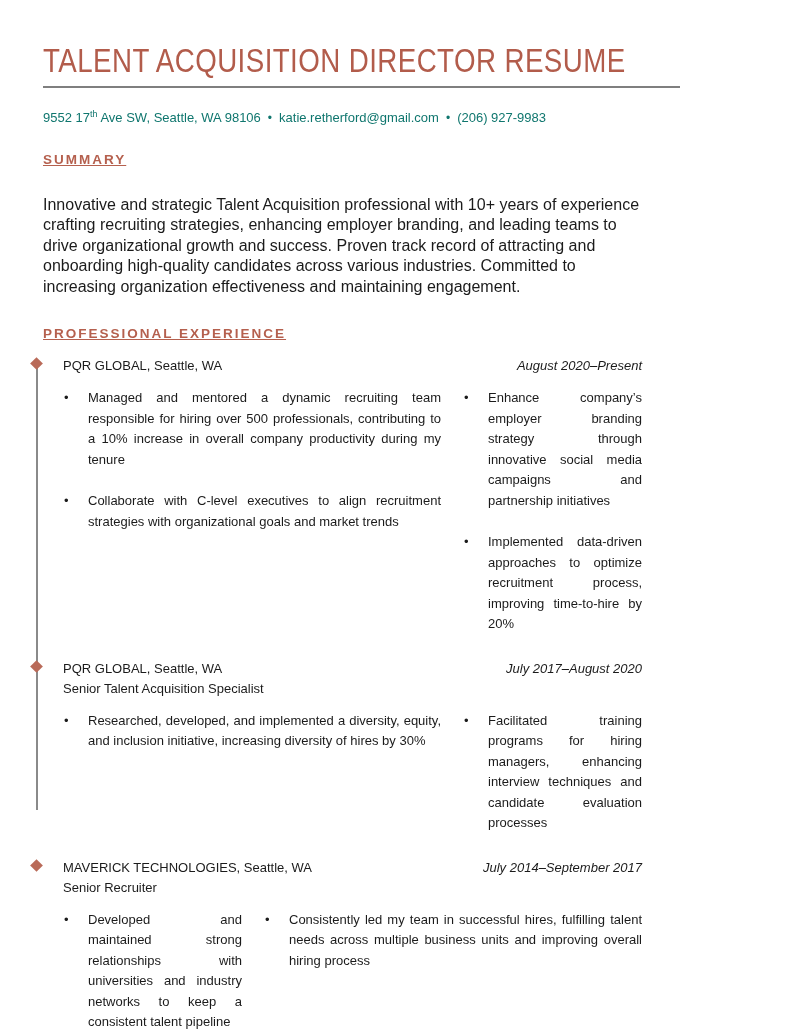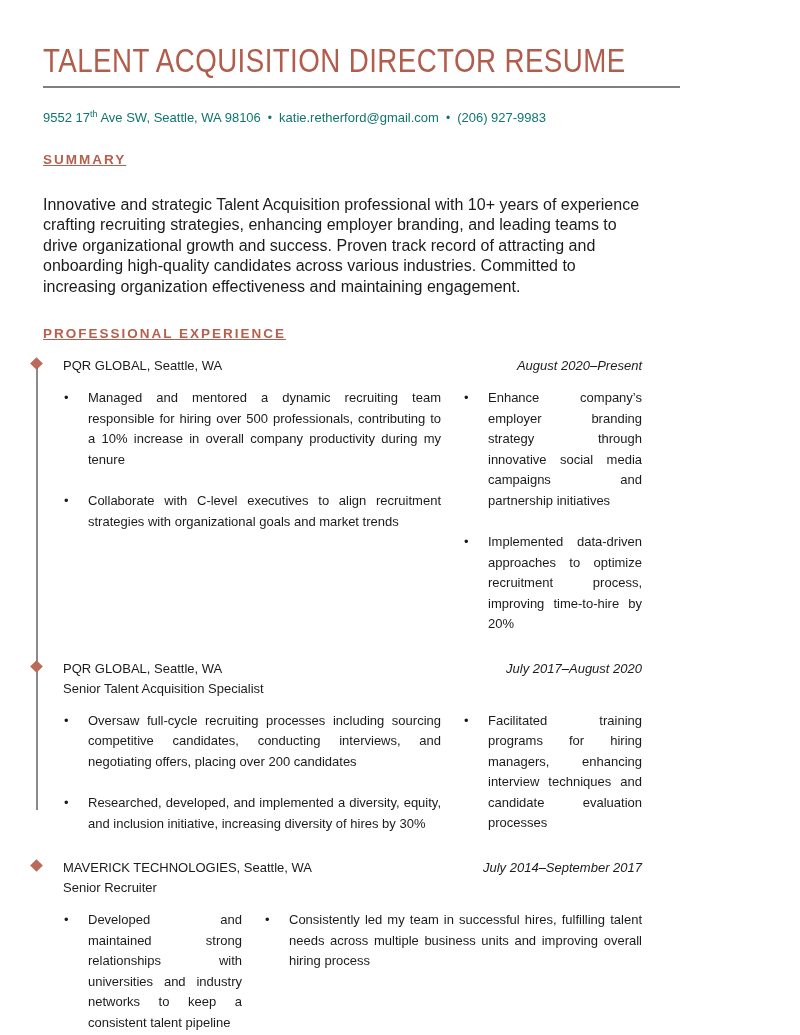--- a/index.html
+++ b/index.html
@@ -179,21 +179,20 @@
         <div class="job-diamond"></div>
         <div class="job-head">
           <div class="job-head-left">
             <div>PQR GLOBAL, Seattle, WA</div>
             <div>Senior Talent Acquisition Specialist</div>
           </div>
           <div class="job-dates">July 2017–August 2020</div>
         </div>
         <div class="bullet-cols">
           <ul class="bullet-col left">
-            <li>Oversaw full-cycle recruiting processes including sourcing competitive candidates, conducting interviews, and negotiating offers, placing over 200 candidates</li>
             <li>Researched, developed, and implemented a diversity, equity, and inclusion initiative, increasing diversity of hires by 30%</li>
           </ul>
           <ul class="bullet-col right">
             <li>Facilitated training programs for hiring managers, enhancing interview techniques and candidate evaluation processes</li>
           </ul>
         </div>
       </div>
 
       <div class="job">
         <div class="job-diamond"></div>

